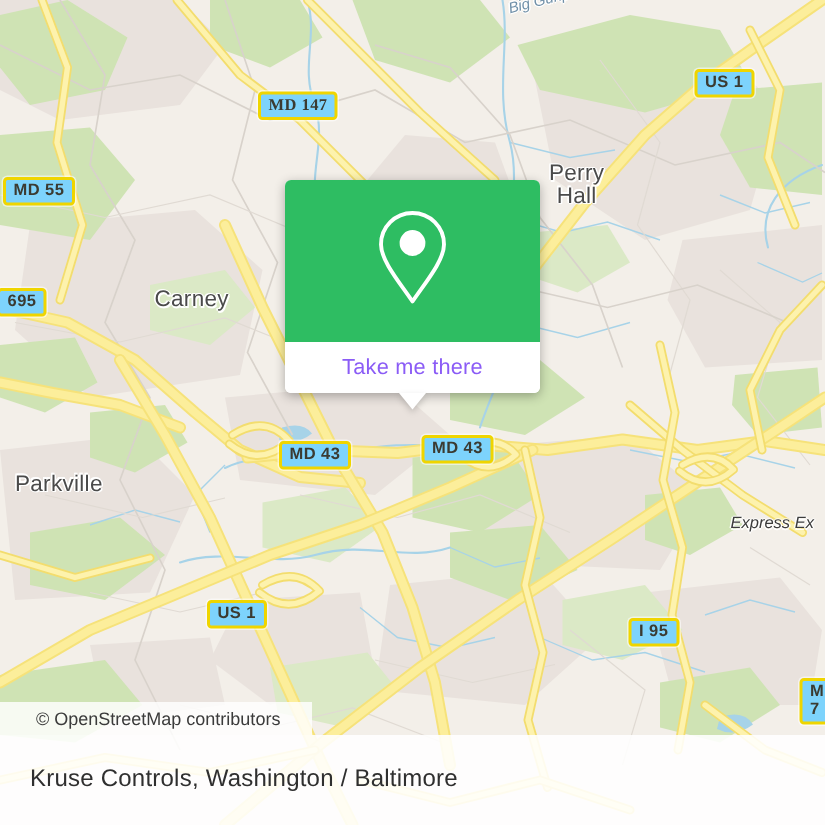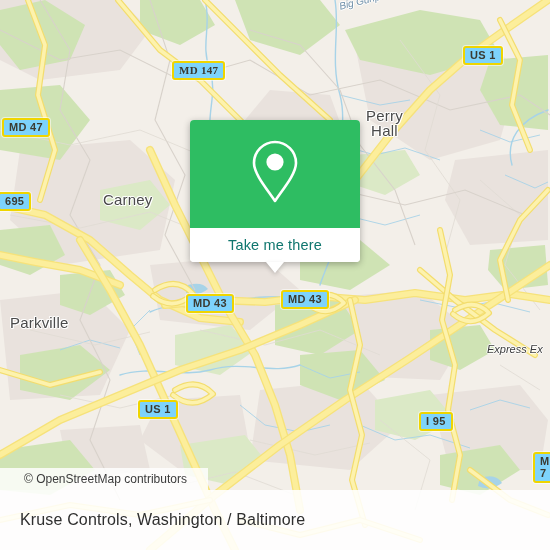--- a/index.html
+++ b/index.html
@@ -48,21 +48,21 @@
     background:#fff;overflow:visible;
   }
   #card-head{
     height:108px;background:#2ebd62;border-radius:4px 4px 0 0;
     display:flex;align-items:center;justify-content:center;
   }
   #card-foot{
     height:34px;background:#fff;border-radius:0 0 4px 4px;
     display:flex;align-items:center;justify-content:center;
   }
-  #card-foot .txt{color:#0f766e;font-size:14.5px;letter-spacing:.15px;}
+  #card-foot .txt{color:#8b5cf6;font-size:14.5px;letter-spacing:.15px;}
   #card-tail{
     position:absolute;left:50%;top:142px;margin-left:-9px;width:0;height:0;
     border-left:9px solid transparent;border-right:9px solid transparent;
     border-top:11px solid #fff;
     filter:drop-shadow(0 2px 2px rgba(0,0,0,.18));
   }
 
   
   #attrib{
     position:absolute;left:0;top:468px;width:208px;height:22px;
@@ -269,21 +269,21 @@
     <div class="lbl city" style="left:10px;top:314px;">Parkville</div>
 
     <div class="lbl city two" style="left:366px;top:108px;">
       <span>Perry</span><br>
       <span>Hall</span>
     </div>
 
     <div class="lbl hw-lbl" style="left:487px;top:343px;">Express Ex</div>
 
     <div class="shield" style="left:172px;top:61px;font-family:Liberation Serif, serif;">MD 147</div>
-    <div class="shield" style="left:2px;top:118px;">MD 47</div>
+    <div class="shield" style="left:2px;top:118px;">MD 55</div>
     <div class="shield" style="left:463px;top:46px;">US 1</div>
     <div class="shield" style="left:-2px;top:192px;">695</div>
     <div class="shield" style="left:186px;top:294px;">MD 43</div>
     <div class="shield" style="left:281px;top:290px;">MD 43</div>
     <div class="shield" style="left:138px;top:400px;">US 1</div>
     <div class="shield" style="left:419px;top:412px;">I 95</div>
     <div class="shield" style="left:505px;top:452px;margin-left:28px;">MD 7</div>
   </div>
 
   <div id="card">

